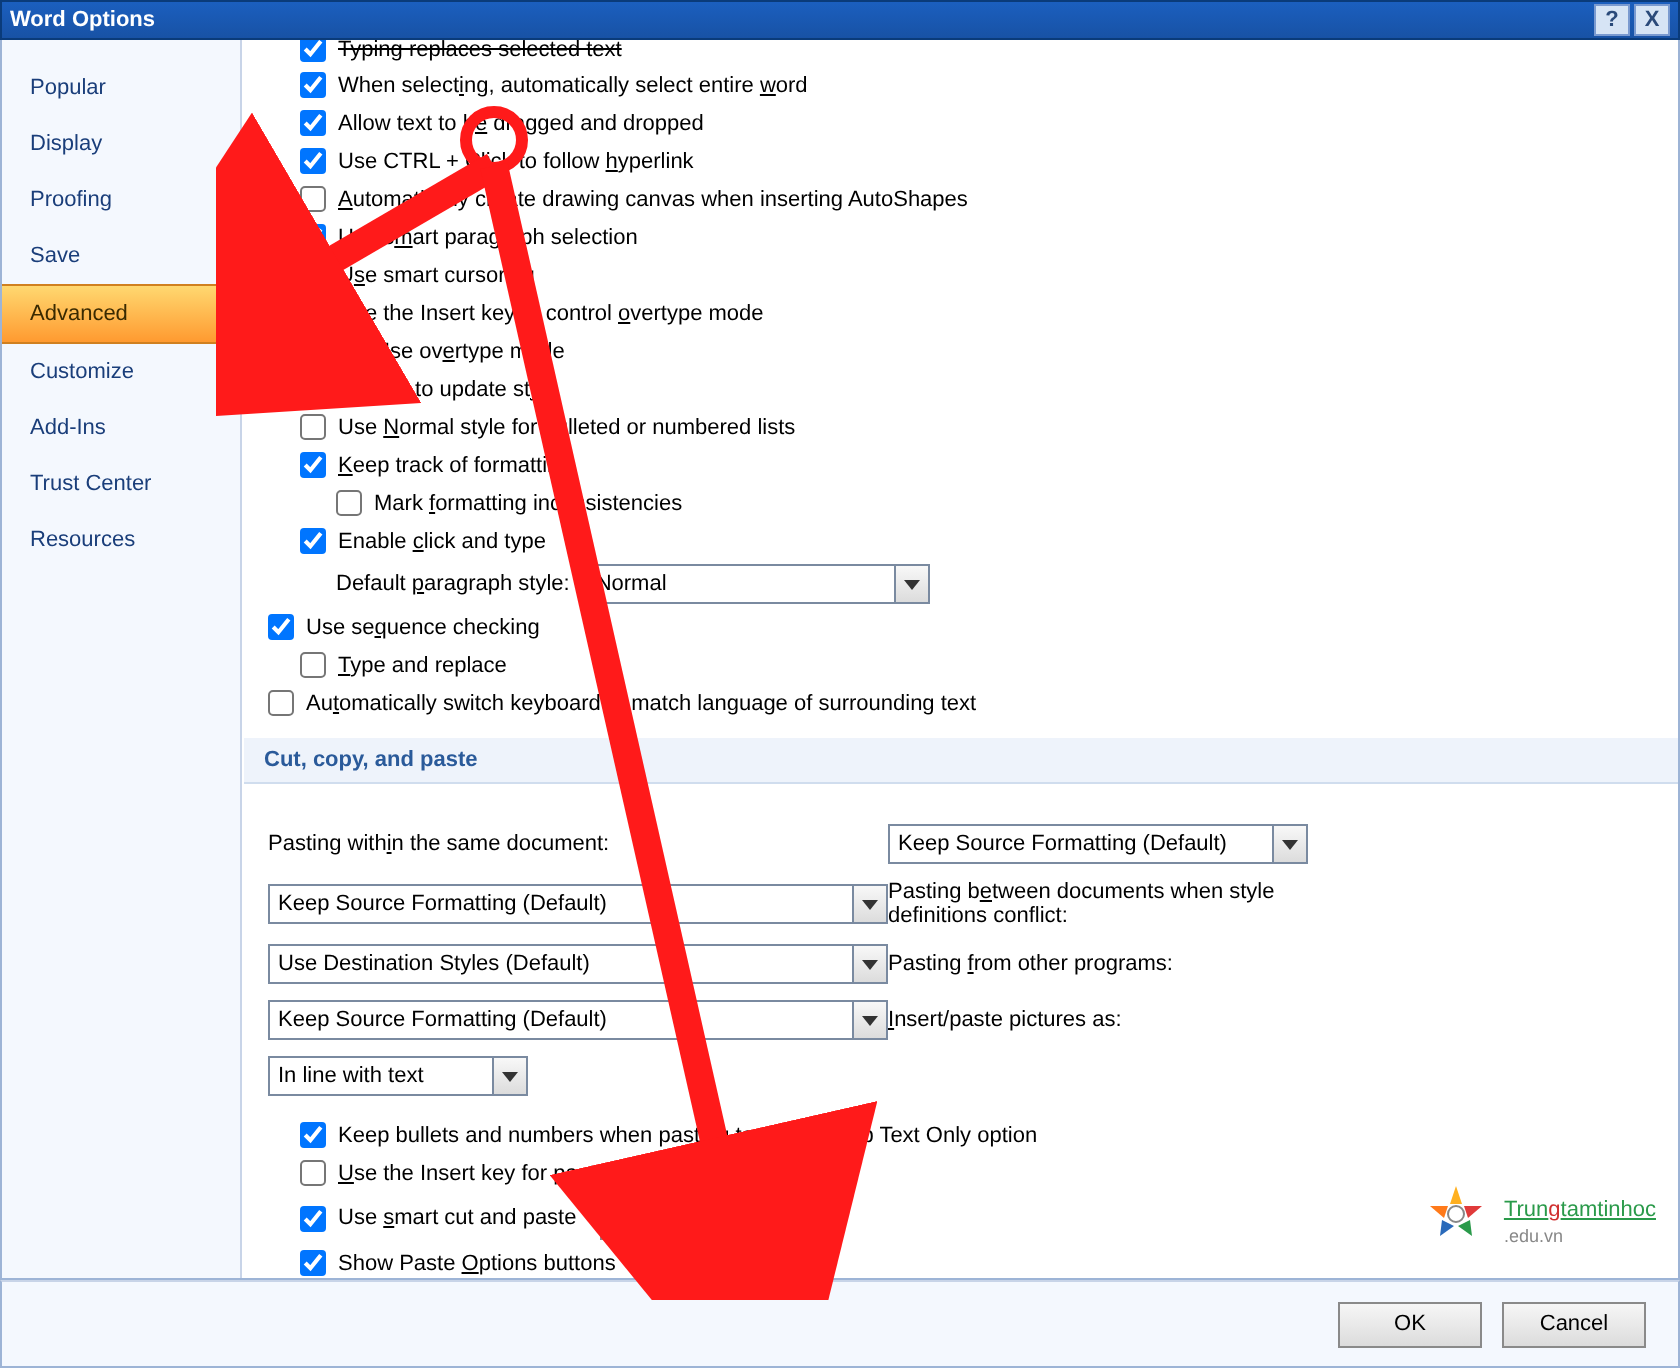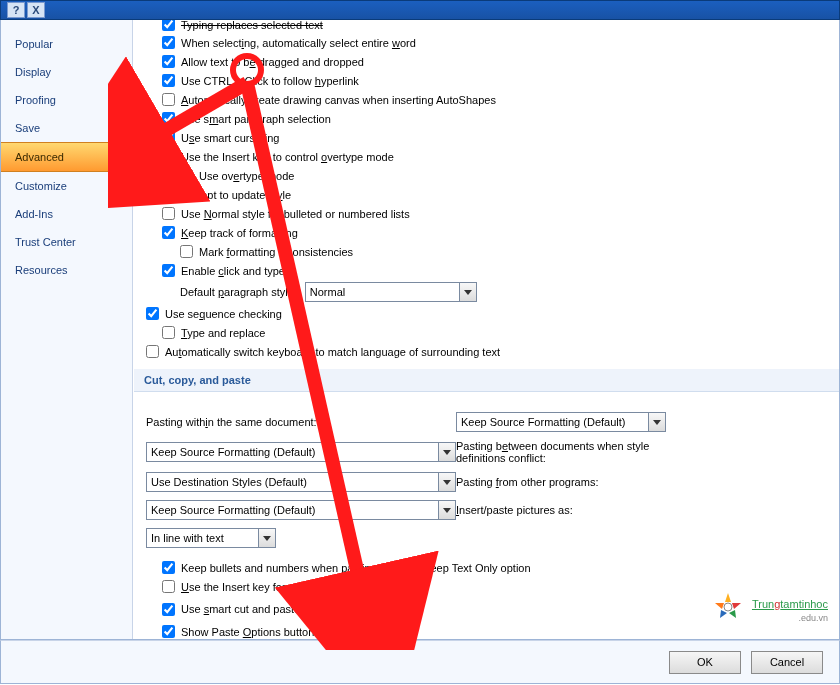--- a/index.html
+++ b/index.html
@@ -4,21 +4,21 @@
 <style>
 * { box-sizing: border-box; margin: 0; padding: 0; font-family: "Segoe UI", Tahoma, sans-serif; font-size: 11px; }
 body { background: #fff; width: 840px; height: 685px; position: relative; overflow: hidden; }
 
 .titlebar { height: 20px; background: linear-gradient(#1b5fbf, #1852a5); color: #fff; display: flex; align-items: center; padding: 0 4px; border: 1px solid #0a3b7a; }
 .titlebar-text { font-weight: bold; flex: 1; }
 .titlebar-btn { width: 18px; height: 16px; background: #d6e4f5; border: 1px solid #7a9ad0; margin-left: 2px; display: flex; align-items: center; justify-content: center; color: #2a4a7a; font-weight: bold; cursor: pointer; }
 
 .dialog-body { display: flex; height: 620px; border: 1px solid #9db4d6; border-top: none; background: #f4f8fe; }
 
-.sidebar { width: 132px; border-right: 1px solid #c8d4e8; padding: 10px 0; }
+.sidebar { width: 120px; border-right: 1px solid #c8d4e8; padding: 10px 0; }
 .nav-item { padding: 8px 14px; color: #1a3e7a; cursor: pointer; }
 .nav-item.active { background: linear-gradient(#ffd870, #ff9a30); color: #3a2a00; border: 1px solid #d08020; border-left: none; border-right: 1px solid #d08020; margin-right: -1px; }
 
 .content { flex: 1; background: #fff; border-left: 1px solid #fff; overflow-y: auto; padding: 4px 0 10px 0; position: relative; }
 
 .opt-row { display: flex; align-items: center; padding: 2px 0 2px 12px; min-height: 19px; }
 .opt-row.indent1 { padding-left: 28px; }
 .opt-row.indent2 { padding-left: 46px; }
 .chk { width: 13px; height: 13px; margin-right: 6px; }
 .section-hdr { background: #eef3fb; color: #2a5a9a; font-weight: bold; padding: 5px 10px; margin: 8px 0 20px 0; border-bottom: 1px solid #d0ddee; }
@@ -42,20 +42,21 @@
 .logo svg { width: 40px; height: 40px; }
 .logo-text { font-family: Georgia, serif; font-size: 18px; }
 .logo-text .g { color: #2a9a4a; text-decoration: underline; }
 .logo-text .r { color: #d03030; }
 .logo-sub { font-size: 9px; color: #888; }
 </style>
 </head>
 <body>
 
 <div class="titlebar">
+  <span class="titlebar-text">Word Options</span>
   <div class="titlebar-btn">?</div>
   <div class="titlebar-btn">X</div>
 </div>
 
 <div class="dialog-body">
 
   <div class="sidebar">
     <div class="nav-item">Popular</div>
     <div class="nav-item">Display</div>
     <div class="nav-item">Proofing</div>
@@ -235,15 +236,15 @@
       <path d="M0,-14 L3,-5 L-3,-5 Z" fill="#ffb020"></path>
       <path d="M13,-4 L6,2 L4,-4 Z" fill="#e03a3a"></path>
       <path d="M8,11 L1,6 L7,3 Z" fill="#2a9a4a"></path>
       <path d="M-8,11 L-1,6 L-7,3 Z" fill="#2a6aba"></path>
       <path d="M-13,-4 L-6,2 L-4,-4 Z" fill="#ff7a1a"></path>
       <circle r="4" fill="#fff" stroke="#888"></circle>
     </g>
   </svg>
   <div>
     <div class="logo-text"><span class="g">Trun</span><span class="r">g</span><span class="g">tamtinhoc</span></div>
-    <div class="logo-sub" style="text-align:right;">.edu.vn</div>
+    <div class="logo-sub" style="">.edu.vn</div>
   </div>
 </div>
 
 </body></html>

